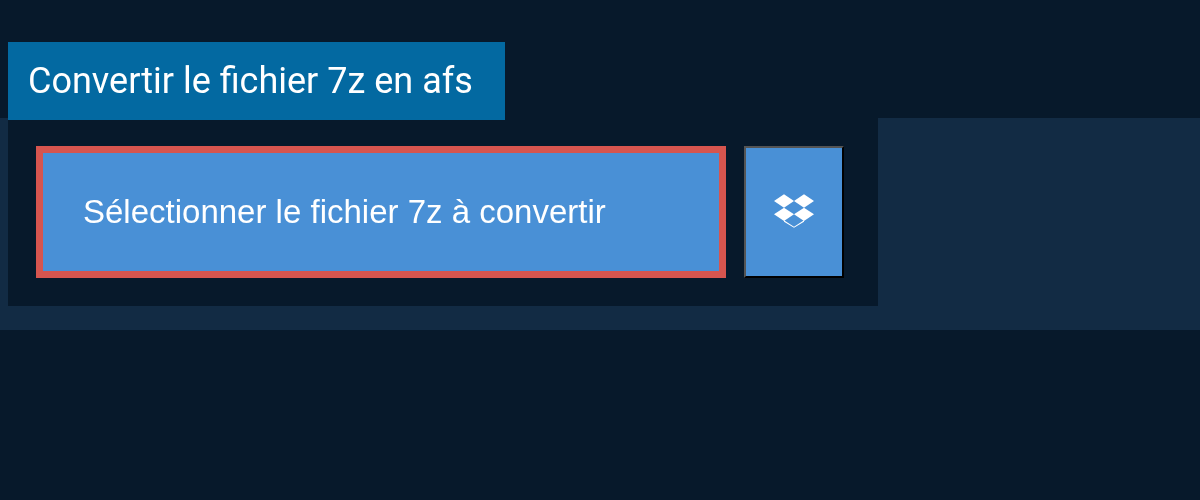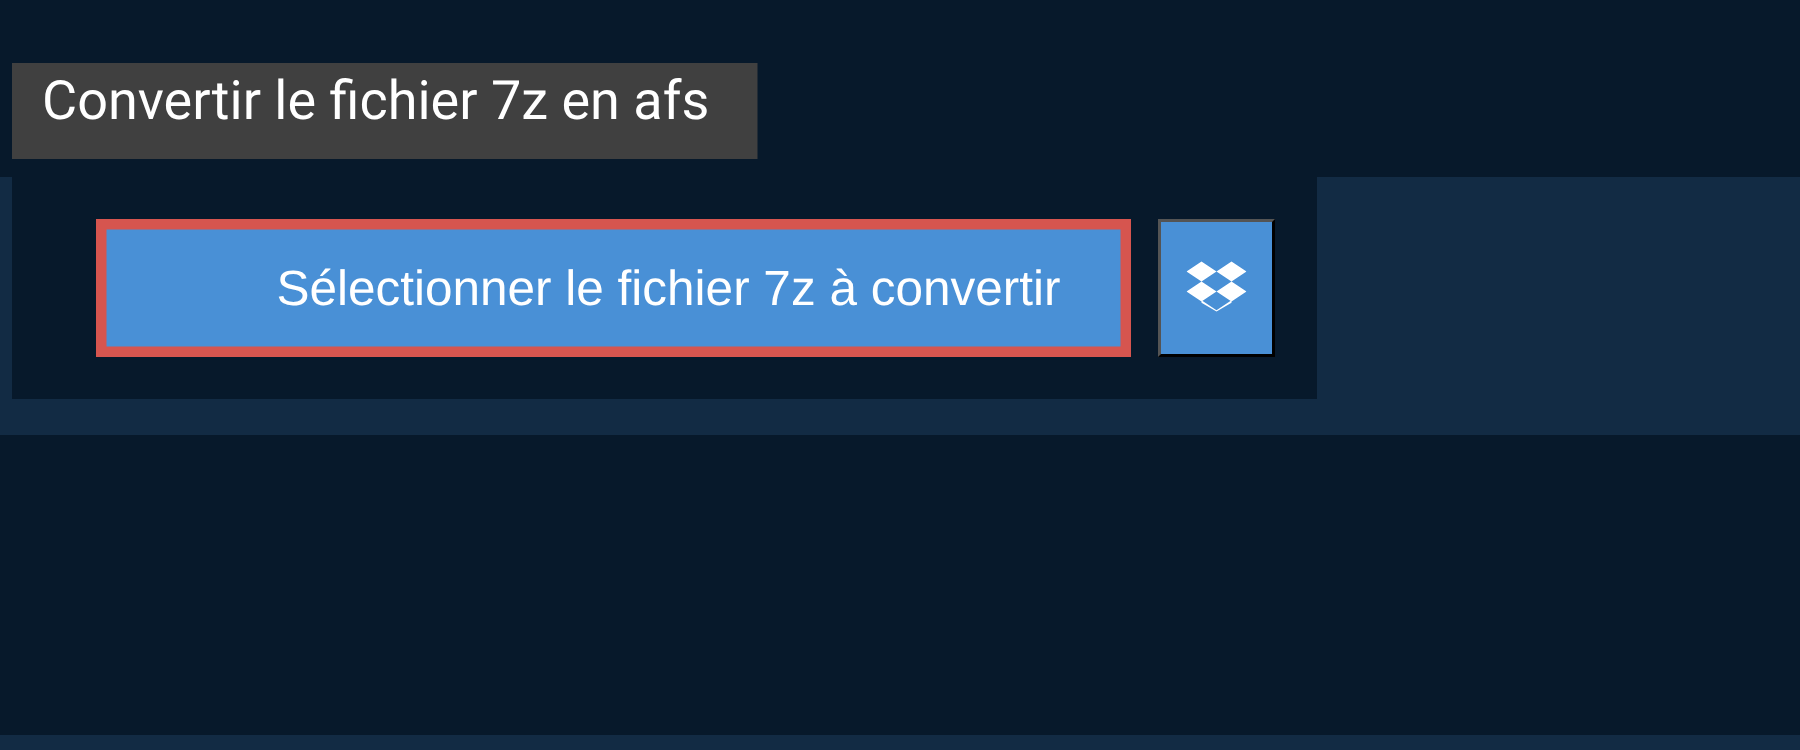--- a/index.html
+++ b/index.html
@@ -15,22 +15,22 @@
       overflow: hidden;
     }
     .header-section {
       background-color: #07192b;
       padding: 0;
       position: relative;
       height: 118px;
     }
     .title-tab {
       display: inline-block;
-      background-color: #404040;
-      padding: 4px 32px 18px 20px;
+      background-color: #0369a1;
+      padding: 18px 32px 18px 20px;
       margin-top: 42px;
       margin-left: 8px;
     }
     .title-text {
       color: #ffffff;
       font-size: 36px;
       font-weight: 400;
     }
     .main-panel {
       background-color: #07192b;
@@ -42,29 +42,28 @@
       display: flex;
       gap: 18px;
       align-items: stretch;
     }
     .select-file-button {
       background-color: #4990d6;
       border: 7px solid #d6554f;
       color: #ffffff;
       font-size: 33px;
       font-weight: 400;
-      padding: 20px 40px;
+      padding: 40px 40px;
       cursor: pointer;
       text-align: center;
       flex: 0 0 auto;
       width: 690px;
       display: flex;
       align-items: center;
-      justify-content: flex-end;
-      margin-left: 28px;
+      justify-content: flex-start;
     }
     .dropbox-button {
       background-color: #4990d6;
       width: 100px;
       cursor: pointer;
       display: flex;
       align-items: center;
       justify-content: center;
     }
     .dropbox-icon-svg {

